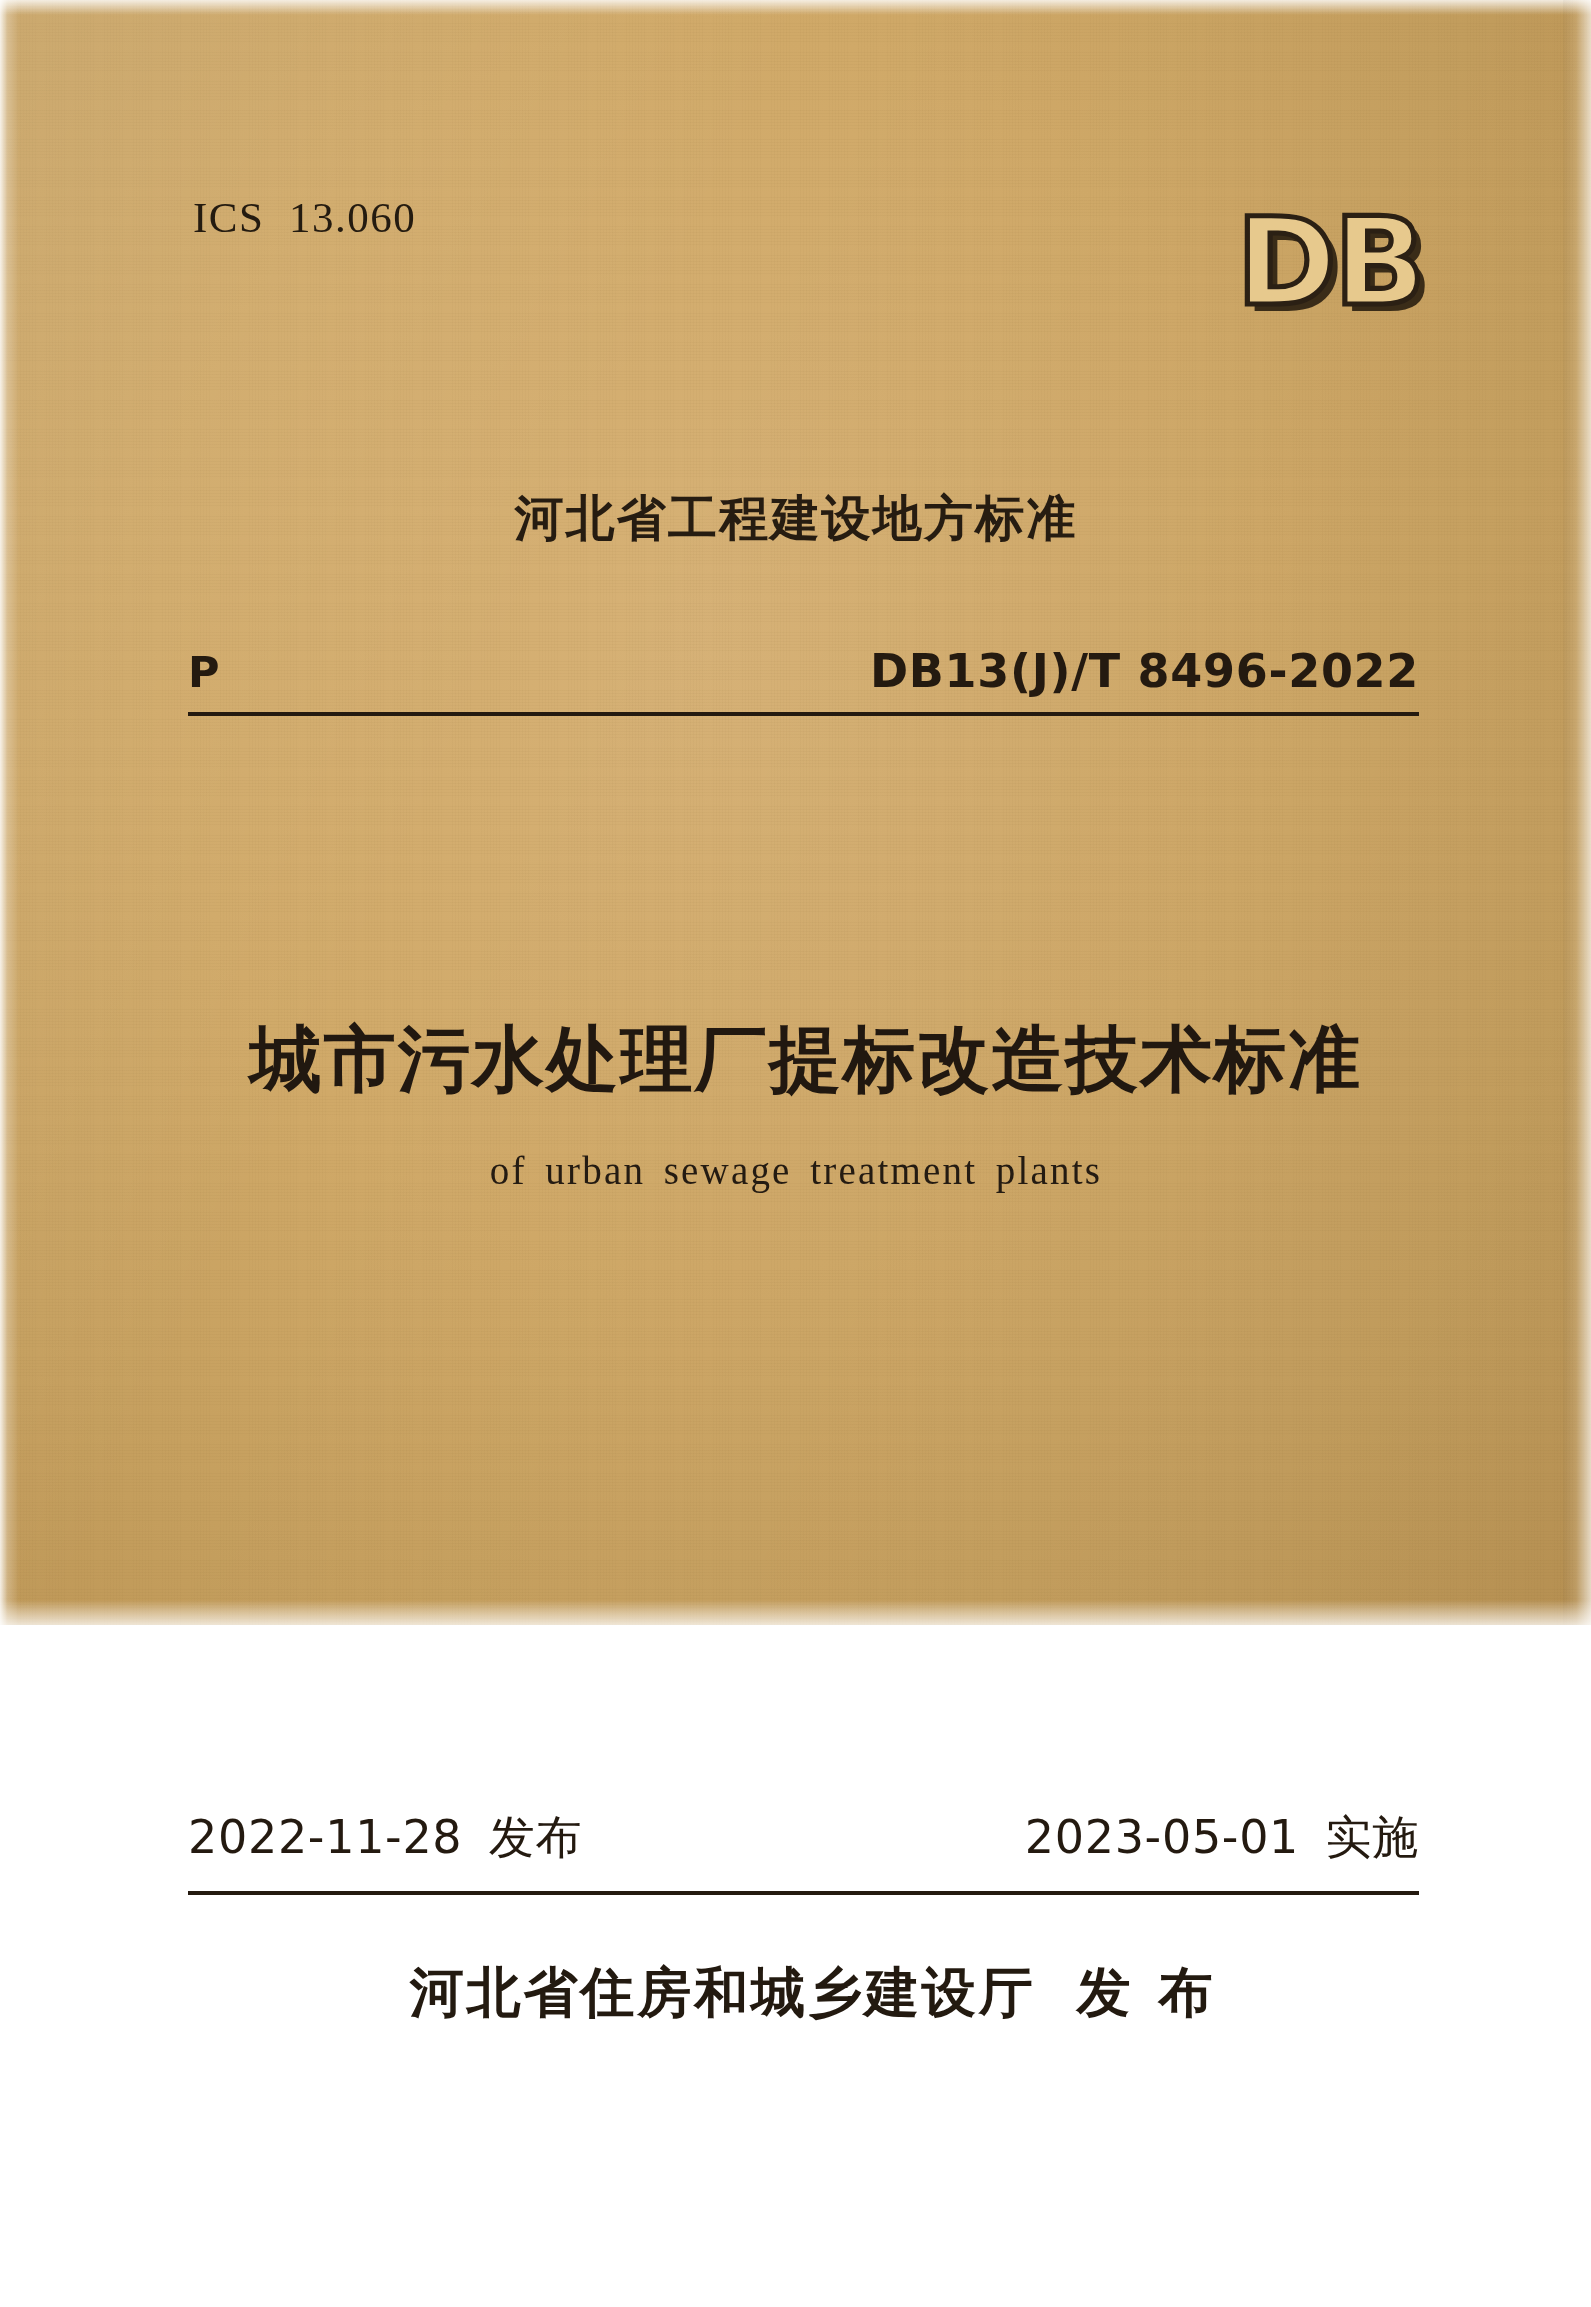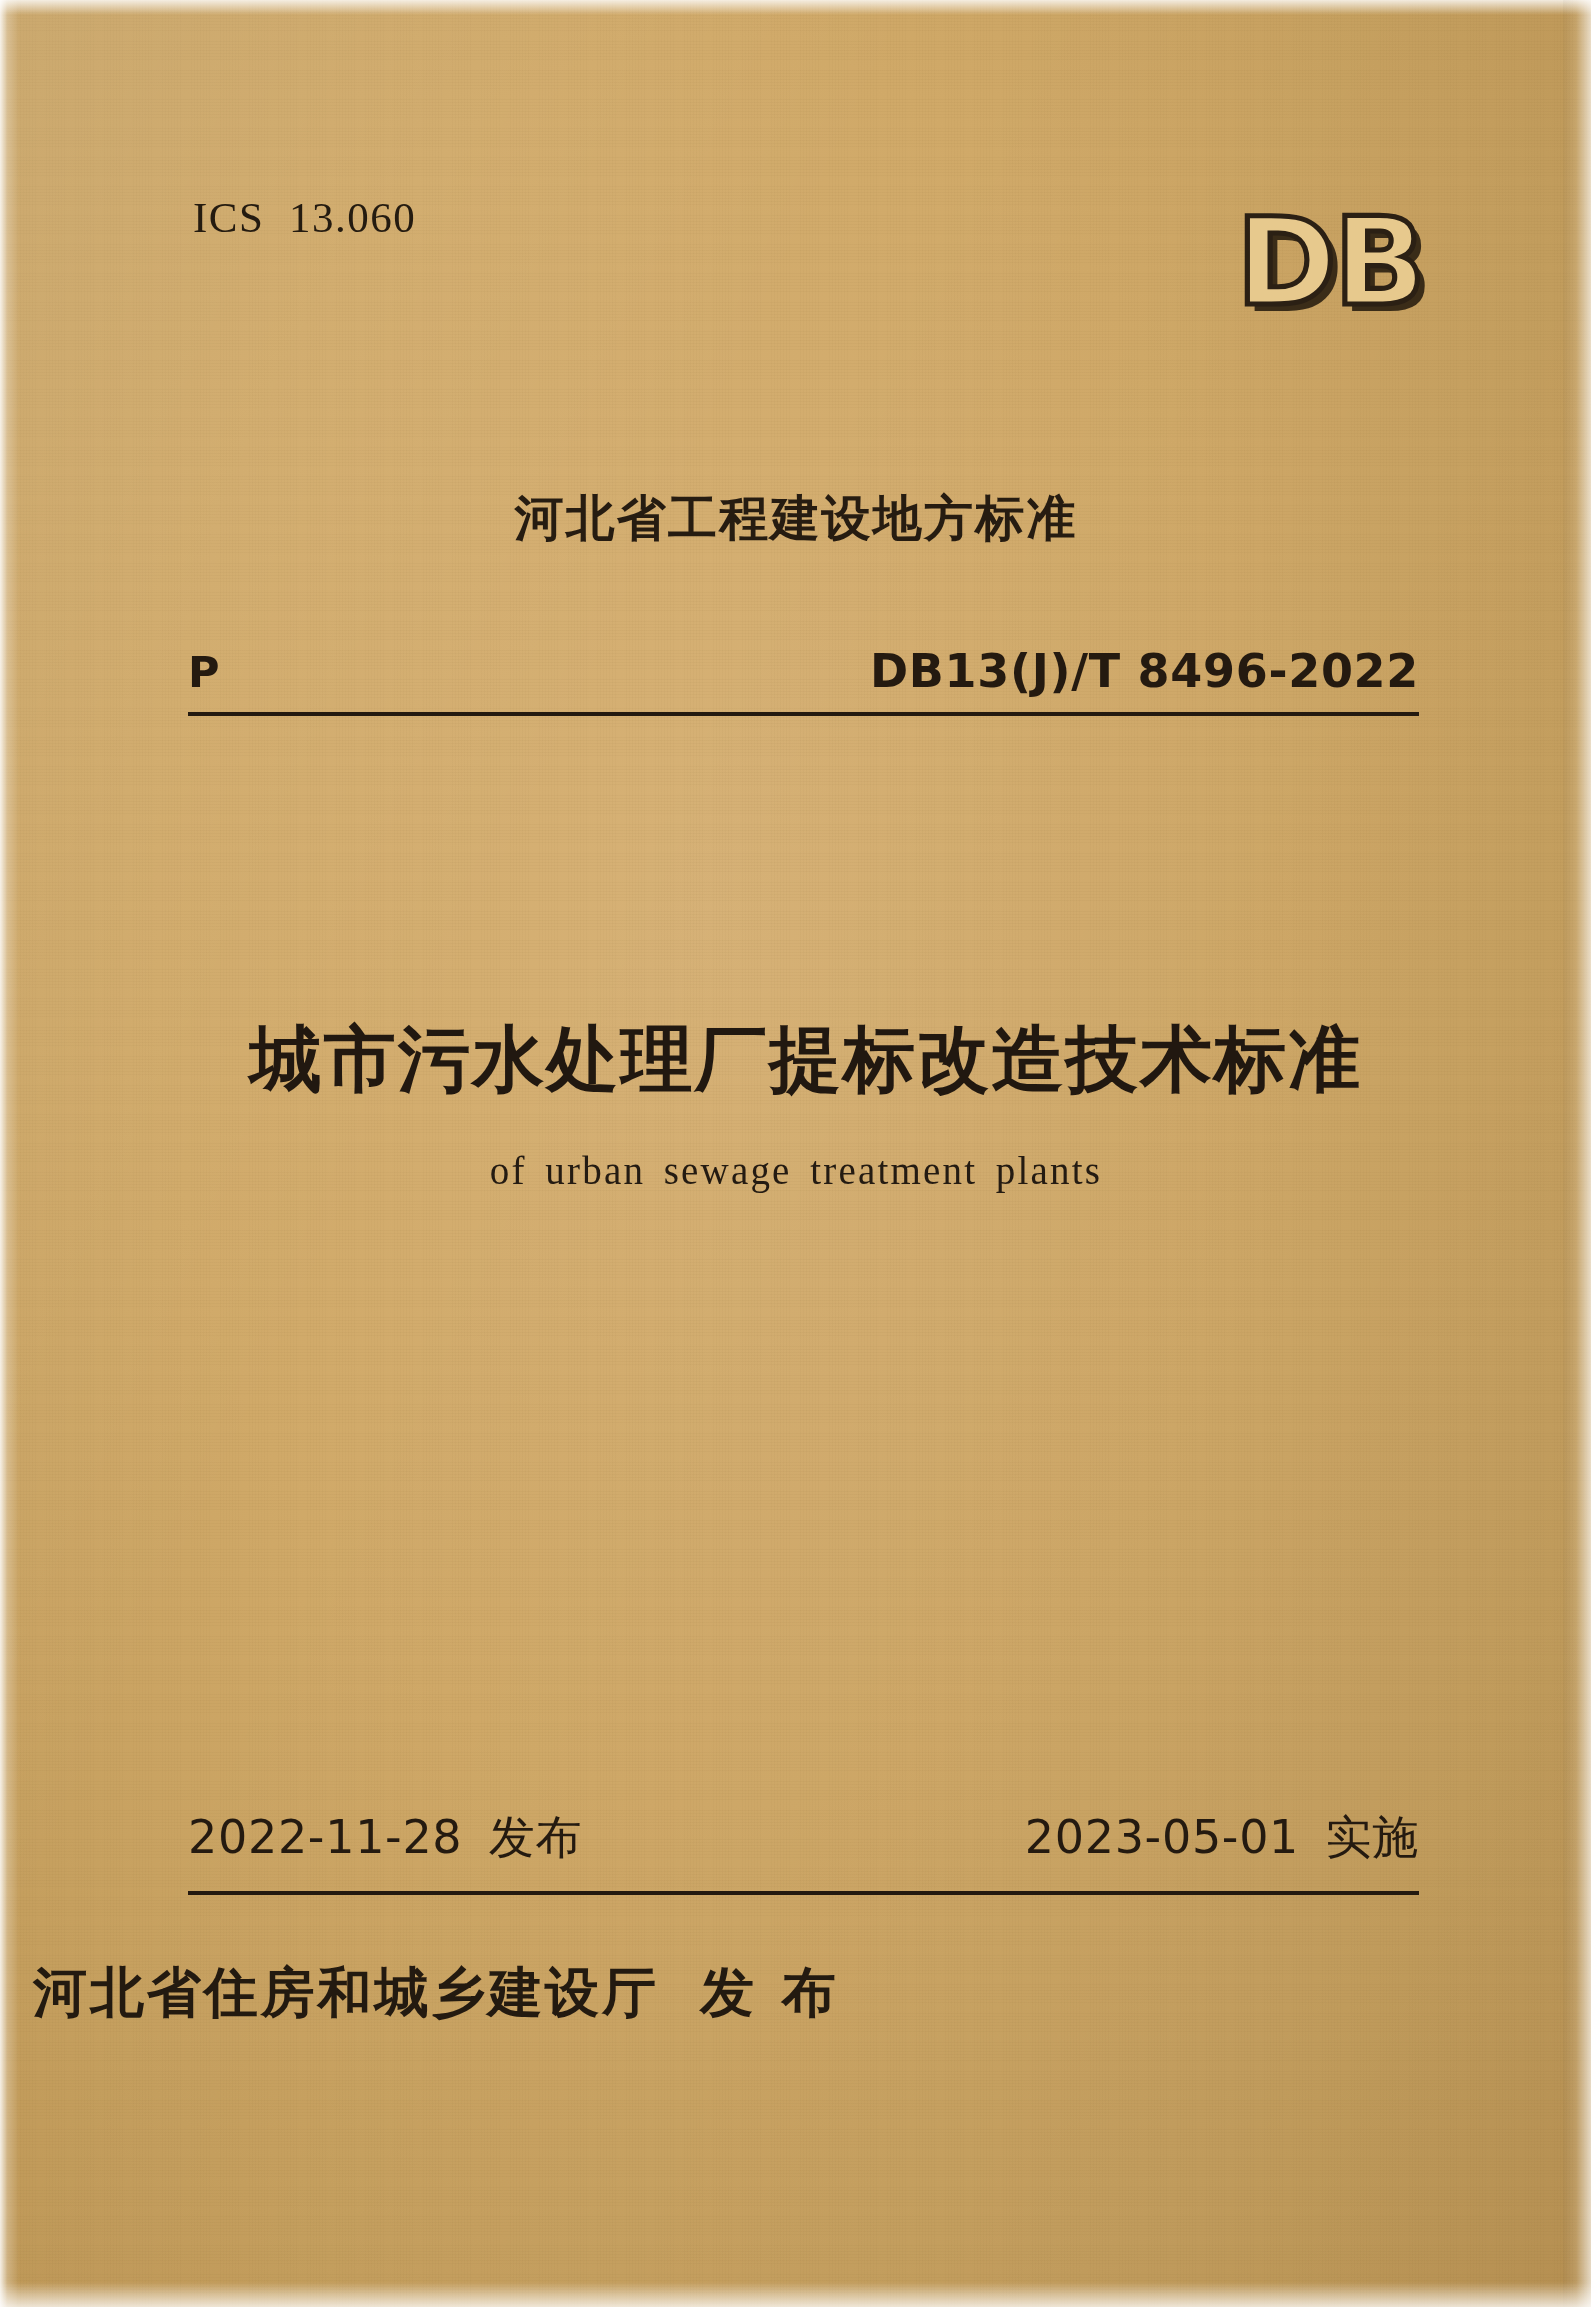--- a/index.html
+++ b/index.html
@@ -10,21 +10,21 @@
   body {
     width: 1592px;
     height: 2307px;
     font-family: "Liberation Serif", serif;
     overflow: hidden;
   }
 
   .page {
     position: relative;
     width: 1592px;
-    height: 2307px;
+    height: 1625px;
     box-sizing: border-box;
     background:
       linear-gradient(115deg, rgba(255,255,255,0.10) 0%, rgba(255,255,255,0.00) 35%, rgba(0,0,0,0.035) 100%),
       repeating-linear-gradient(0deg, rgba(120,90,40,0.045) 0px, rgba(120,90,40,0.045) 0.7px, rgba(255,255,255,0.0) 0.7px, rgba(255,255,255,0.0) 2.9px),
       repeating-linear-gradient(90deg, rgba(120,90,40,0.035) 0px, rgba(120,90,40,0.035) 0.7px, rgba(255,255,255,0.0) 0.7px, rgba(255,255,255,0.0) 2.9px),
       radial-gradient(ellipse at 45% 40%, #d7b277 0%, #d0a968 45%, #c59f5e 75%, #bb9454 100%);
   }
 
   
   .edge-left {
@@ -182,20 +182,21 @@
     right: 173px;
     height: 4.4px;
     background: #241a10;
   }
 
   .publisher {
     position: absolute;
     top: 1957px;
     left: 0;
     right: 0;
+    text-align: center;
     font-family: "DejaVu Sans", sans-serif;
     font-weight: bold;
     font-size: 54px;
     letter-spacing: 2.9px;
     color: #231a10;
     padding-left: 33px;
   }
   .publisher .gap { display: inline-block; width: 41px; }
   .publisher .gap-small { display: inline-block; width: 25px; }
 </style>

